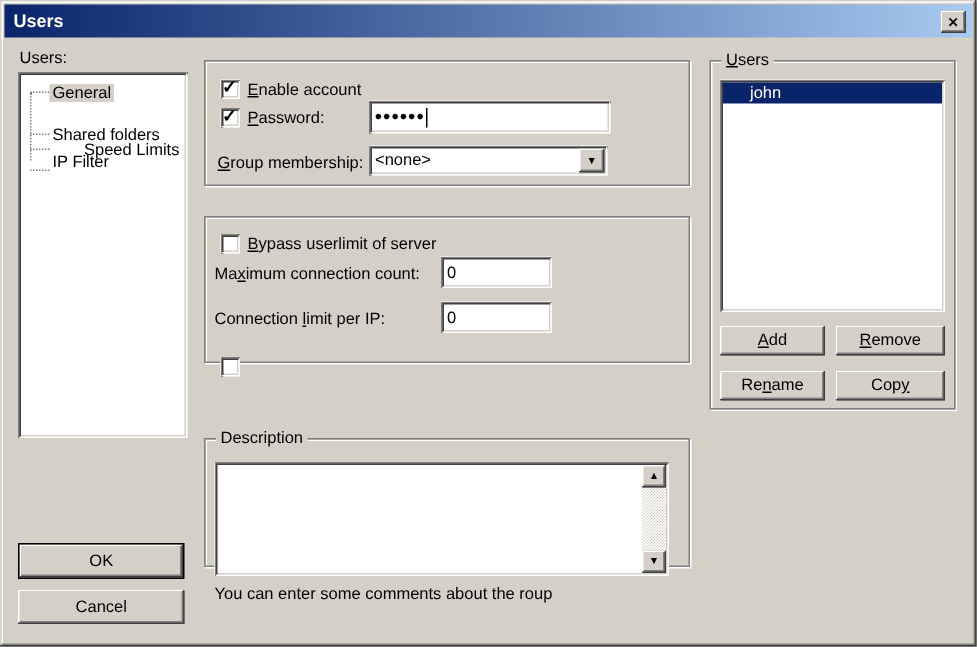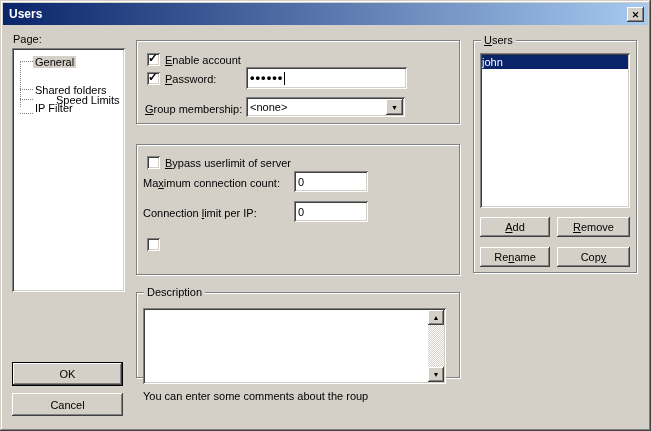--- a/index.html
+++ b/index.html
@@ -83,21 +83,21 @@
     border-left:1px dotted #808080; }
   .tree-item { position:absolute; left:8px; right:3px; height:15px;
     display:flex; align-items:center; }
   .tree-stub { width:13px; height:0; border-top:1px dotted #808080; flex:none; }
   .tree-text { padding:0 2px; white-space:nowrap; }
   .tree-text.selected { background:#d4d0c8; }
   .listbox { position:absolute; background:#fff;
     box-shadow: inset 1px 1px 0 #808080, inset -1px -1px 0 #ffffff,
                 inset 2px 2px 0 #404040, inset -2px -2px 0 #d4d0c8; }
   .list-item { position:absolute; left:2px; right:2px; top:2px; height:14px;
-    line-height:14px; padding-left:0; }
+    line-height:14px; padding-left:18px; }
   .list-item.selected { background:#0a246a; color:#fff; }
   .vscroll { position:absolute; top:2px; right:2px; bottom:2px; width:16px;
     background-color:#fff;
     background-image:
       linear-gradient(45deg,#d4d0c8 25%,transparent 25%,transparent 75%,#d4d0c8 75%),
       linear-gradient(45deg,#d4d0c8 25%,transparent 25%,transparent 75%,#d4d0c8 75%);
     background-size:2px 2px; background-position:0 0,1px 1px; }
   .scroll-btn { position:absolute; left:0; width:16px; height:15px;
     background:#d4d0c8;
     box-shadow: inset -1px -1px 0 #404040, inset 1px 1px 0 #ffffff,
@@ -112,21 +112,21 @@
 <div class="dialog">
 
   <div class="titlebar">
     <span>Users</span>
     <div class="close-btn">
       <span>✕</span>
     </div>
   </div>
 
   <span class="lbl" style="left:13px; top:33px;">
-    <span>Page:</span>
+    <span>Users:</span>
   </span>
   <div class="tree" style="left:12px; top:48px; width:113px; height:244px;">
     <div class="tree-vline"></div>
     <div class="tree-item" style="top:6px;">
       <span class="tree-stub"></span>
       <span class="tree-text selected">General</span>
     </div>
     <div class="tree-item" style="top:34px;">
       <span class="tree-stub"></span>
       <span class="tree-text">Shared folders</span>
@@ -169,21 +169,21 @@
       <span></span><span class="accel">G</span><span>roup membership:</span>
     </span>
     <div class="field" style="left:109px; top:56px; width:159px; height:20px;">
       <span>&lt;none&gt;</span>
       <div class="combo-btn">
         <span>▼</span>
       </div>
     </div>
   </div>
 
-  <div class="group" style="left:136px; top:144px; width:324px; height:131px;">
+  <div class="group" style="left:136px; top:144px; width:324px; height:98px;">
     <div class="checkbox" style="left:10px; top:11px;"></div>
     <span class="lbl" style="left:28px; top:12px;">
       <span></span><span class="accel">B</span><span>ypass userlimit of server</span>
     </span>
     <span class="lbl" style="left:6px; top:32px;">
       <span>Ma</span><span class="accel">x</span><span>imum connection count:</span>
     </span>
     <div class="field" style="left:157px; top:26px; width:74px; height:21px;">
       <span>0</span>
     </div>

